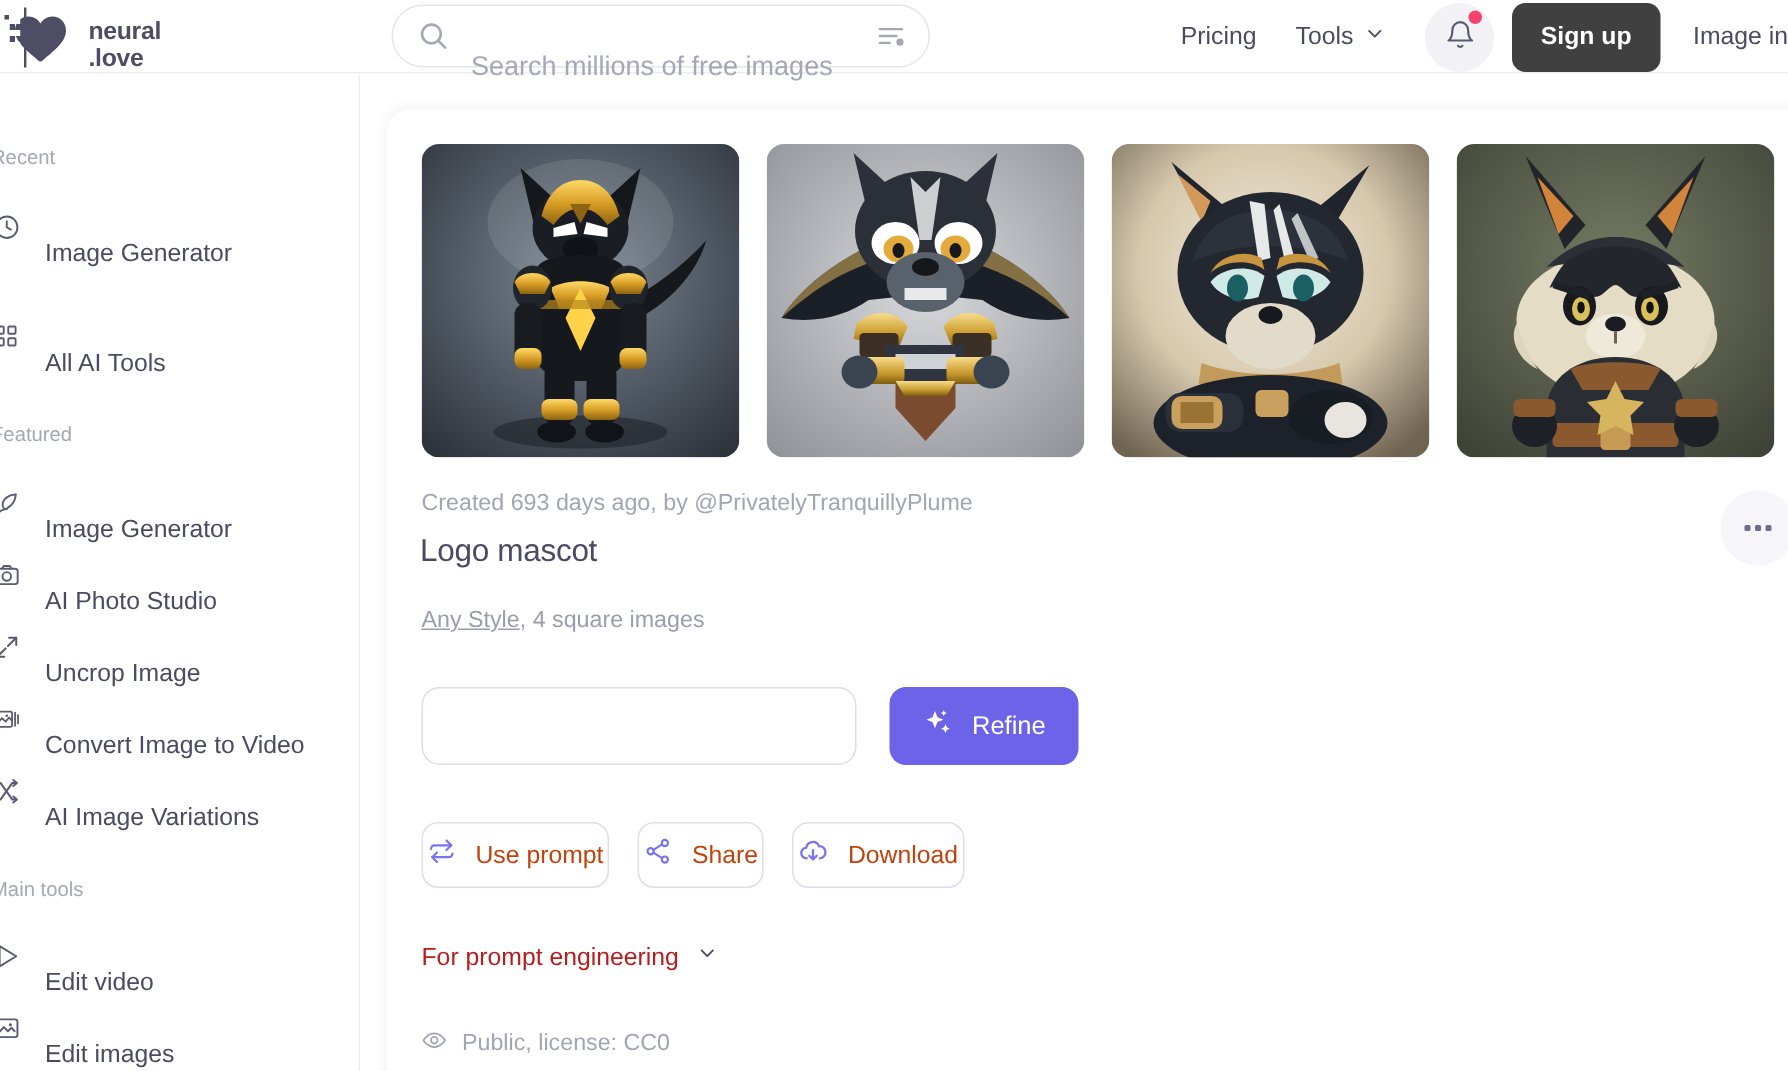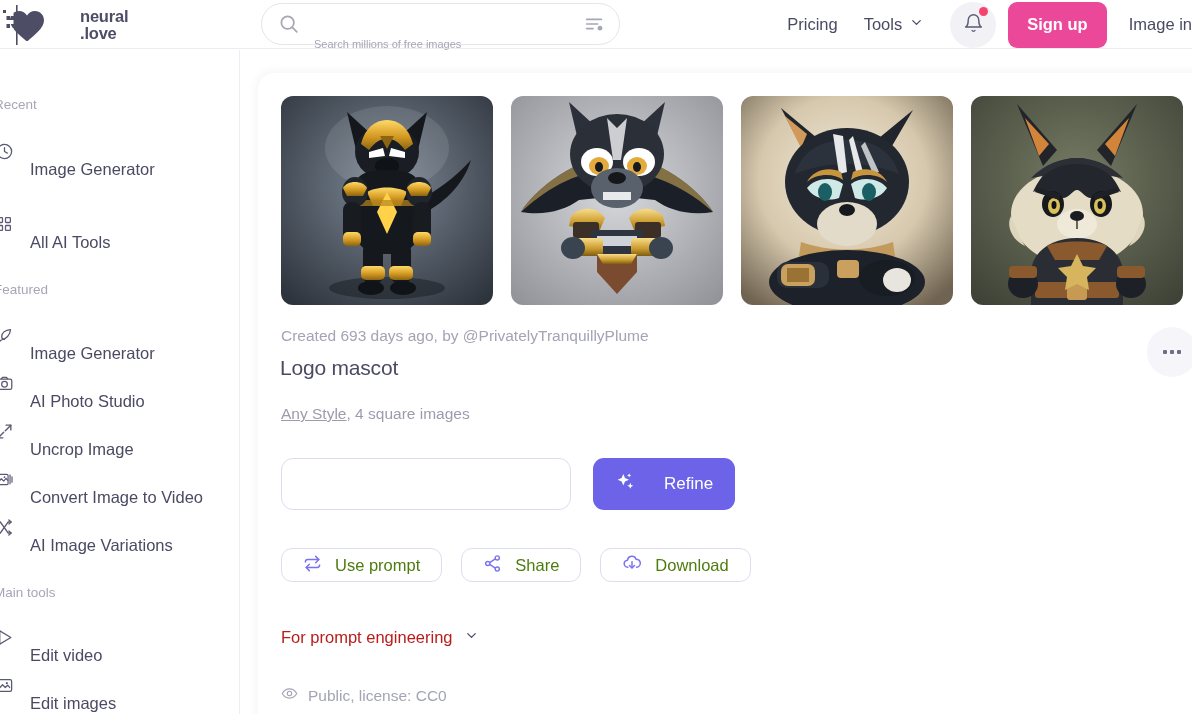--- a/index.html
+++ b/index.html
@@ -16,41 +16,41 @@
   .header {
     position: absolute; top: 0; left: 0;
     width: 1192px; height: 49px;
     background: #ffffff;
     border-bottom: 1px solid #edeef2;
     display: flex; align-items: center;
     z-index: 20;
   }
   .logo-wrap {
     position: absolute; left: 2px; top: 2px;
-    display: flex; align-items: center; gap: 24px;
+    display: flex; align-items: flex-end; gap: 3px;
   }
   .logo-mark { width: 54px; height: 46px; position: relative; }
   .logo-text {
     font-size: 16.5px; font-weight: 700; line-height: 1.05;
     color: #4d4d66; letter-spacing: -0.2px;
     white-space: pre-line;
   }
 
   .search-box {
     position: absolute; left: 261px; top: 3px;
     width: 359px; height: 42px;
     border: 1px solid #e4e5ed; border-radius: 21px;
     background: #fff;
     display: flex; align-items: center;
     padding: 0 14px 0 16px;
   }
   .search-icon { width: 22px; height: 22px; flex: 0 0 auto; }
   .search-input {
     border: 0; outline: 0; flex: 1 1 auto;
-    font-size: 11px; font-family: inherit;
+    font-size: 18px; font-family: inherit;
     color: #4a4a63; margin-left: 12px; background: transparent; margin-top: 40px;
   }
   .search-input::placeholder { color: #a6a7b6; }
   .search-filter-icon { width: 22px; height: 22px; flex: 0 0 auto; }
 
   .nav-right {
     position: absolute; right: 0; top: 0; height: 49px;
     display: flex; align-items: center; gap: 0;
   }
   .nav-link {
@@ -63,21 +63,21 @@
     background: #f1f1f6; border: 0;
     display: flex; align-items: center; justify-content: center;
     position: relative; cursor: pointer; margin: 0 6px 0 14px;
   }
   .bell-dot {
     position: absolute; top: 5px; right: 8px;
     width: 9px; height: 9px; border-radius: 50%;
     background: #f6436e;
   }
   .signup-btn {
-    background: #ec4899; color: #fff;
+    background: #404040; color: #fff;
     border: 0; border-radius: 9px;
     height: 46px; padding: 0 19px;
     font-size: 16.5px; font-weight: 700;
     font-family: inherit; cursor: pointer;
     margin-left: 6px;
   }
   .signin-link {
     font-size: 16.5px; color: #4a4a63;
     padding: 0 0 0 22px; white-space: nowrap; cursor: pointer;
   }
@@ -165,33 +165,33 @@
     border: 1px solid #dcdcf0; border-radius: 12px;
     background: #fff; outline: 0;
     font-size: 16px; font-family: inherit; color: #4a4a63;
     padding: 0 14px;
   }
   .refine-btn {
     height: 52px; padding: 4px 22px;
     background: #6c63e8; color: #fff;
     border: 0; border-radius: 11px;
     font-size: 17px; font-family: inherit; font-weight: 400;
-    display: flex; align-items: center; gap: 28px;
+    display: flex; align-items: center; gap: 12px;
     cursor: pointer;
     justify-content: flex-end;
   }
 
   .actions-row {
     position: absolute; left: 23px; top: 475px;
     display: flex; gap: 19px;
   }
   .action-btn {
-    height: 34px; padding: 0 21px;
+    height: 44px; padding: 0 3px;
     background: #fff; border: 1px solid #ddddf2;
-    border-radius: 11px; color: #4d7c0f;
+    border-radius: 11px; color: #c2410c;
     font-size: 16.5px; font-family: inherit;
     display: flex; align-items: center; gap: 13px;
     cursor: pointer;
   }
 
   .prompt-eng {
     position: absolute; left: 23px; top: 555px;
     display: flex; align-items: center; gap: 11px;
     font-size: 16.5px; color: #b91c1c; cursor: pointer;
   }

